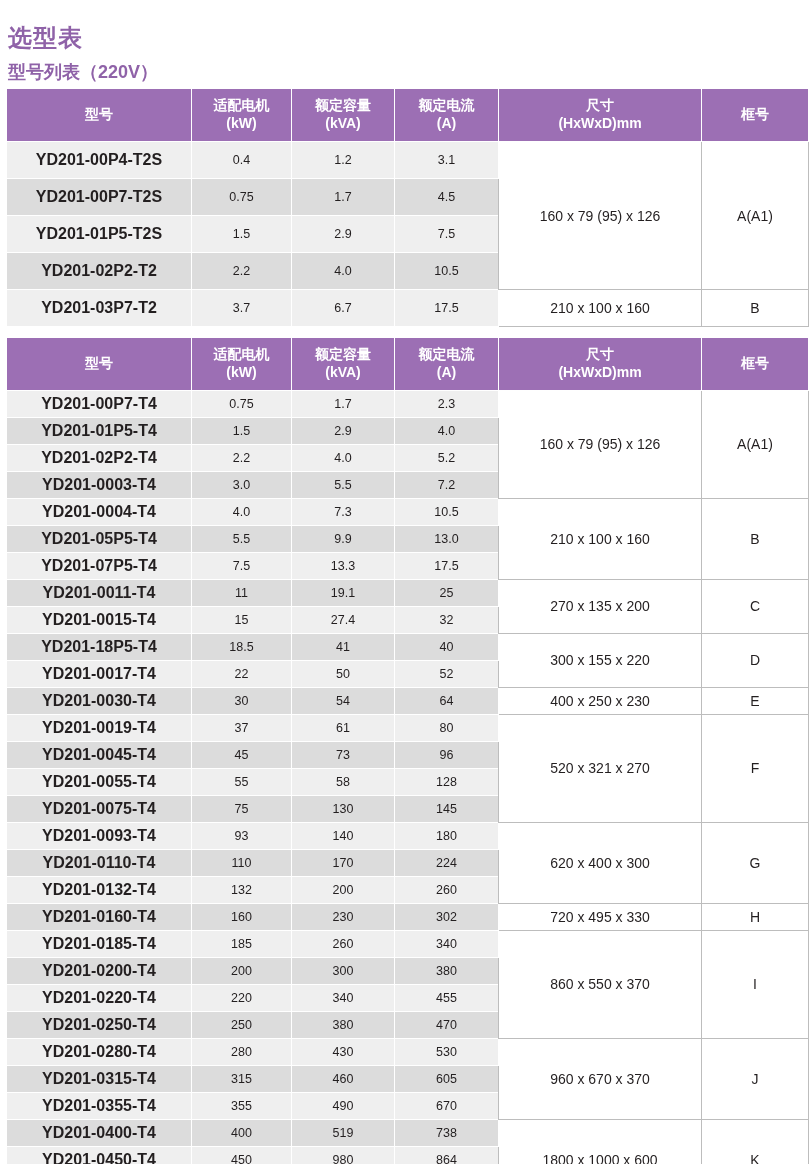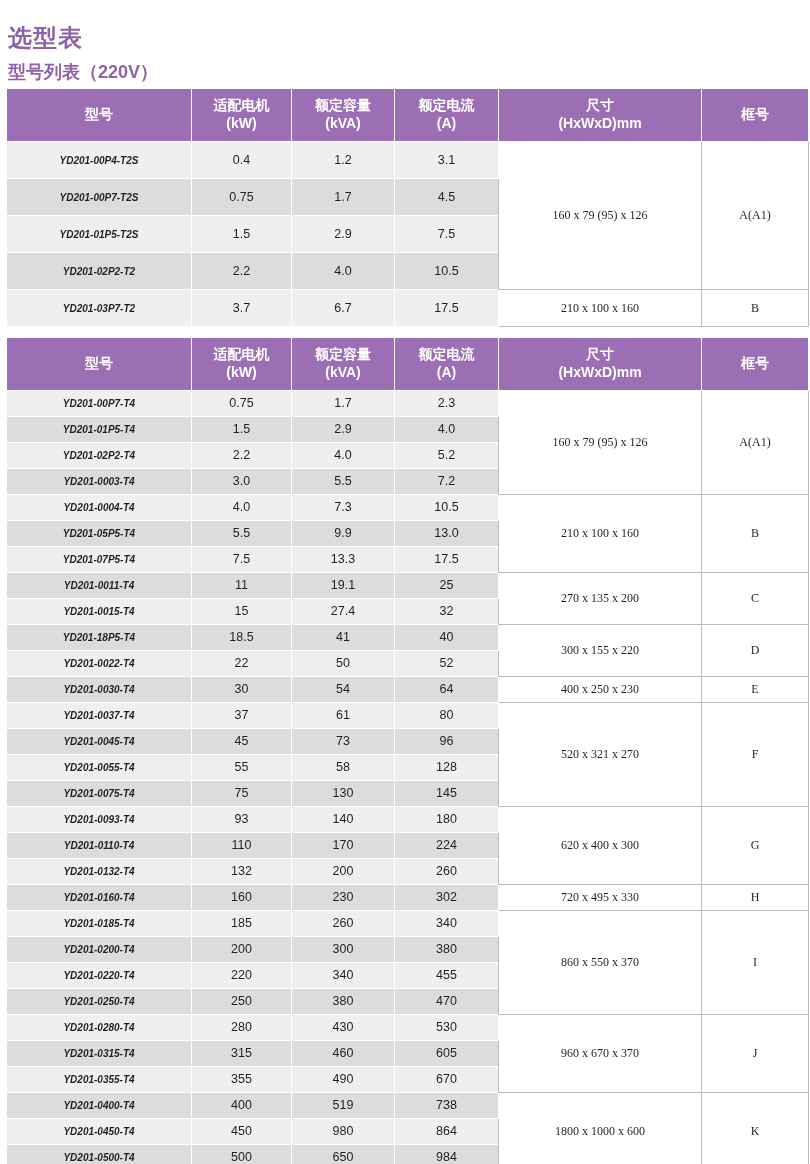--- a/index.html
+++ b/index.html
@@ -57,31 +57,29 @@
   table.spec tbody td {
     font-size: 12.5px;
     padding: 4px 2px;
     border: 1px solid #ffffff;
     text-align: center;
     vertical-align: middle;
     color: #231f20;
   }
   table.spec tbody td.model {
     font-weight: bold;
-    font-size: 10px;
-    font-style: italic;
+    font-size: 16px;
   }
   
   table.spec tbody tr.odd td { background: #efefef; }
   table.spec tbody tr.even td { background: #dcdcdc; }
   table.spec tbody td.dim, table.spec tbody td.frame {
     background: #ffffff !important;
     border: 1px solid #bdbdbd;
-    font-size: 12px;
-    font-family: Liberation Serif, serif;
+    font-size: 14px;
   }
   .t220 tbody td { height: 28px; }
   .t380 tbody td { height: 17px; }
   .t220 thead th { height: 36px; }
 </style>
 </head>
 <body>
 
 <div class="page">
 
@@ -227,35 +225,35 @@
         </tr>
         <tr class="even">
           <td class="model">YD201-18P5-T4</td>
           <td>18.5</td>
           <td>41</td>
           <td>40</td>
           <td class="dim" rowspan="2">300 x 155 x 220</td>
           <td class="frame" rowspan="2">D</td>
         </tr>
         <tr class="odd">
-          <td class="model">YD201-0022-T4</td>
+          <td class="model">YD201-0017-T4</td>
           <td>22</td>
           <td>50</td>
           <td>52</td>
         </tr>
         <tr class="even">
           <td class="model">YD201-0030-T4</td>
           <td>30</td>
           <td>54</td>
           <td>64</td>
           <td class="dim" rowspan="1">400 x 250 x 230</td>
           <td class="frame" rowspan="1">E</td>
         </tr>
         <tr class="odd">
-          <td class="model">YD201-0037-T4</td>
+          <td class="model">YD201-0019-T4</td>
           <td>37</td>
           <td>61</td>
           <td>80</td>
           <td class="dim" rowspan="4">520 x 321 x 270</td>
           <td class="frame" rowspan="4">F</td>
         </tr>
         <tr class="even">
           <td class="model">YD201-0045-T4</td>
           <td>45</td>
           <td>73</td>

